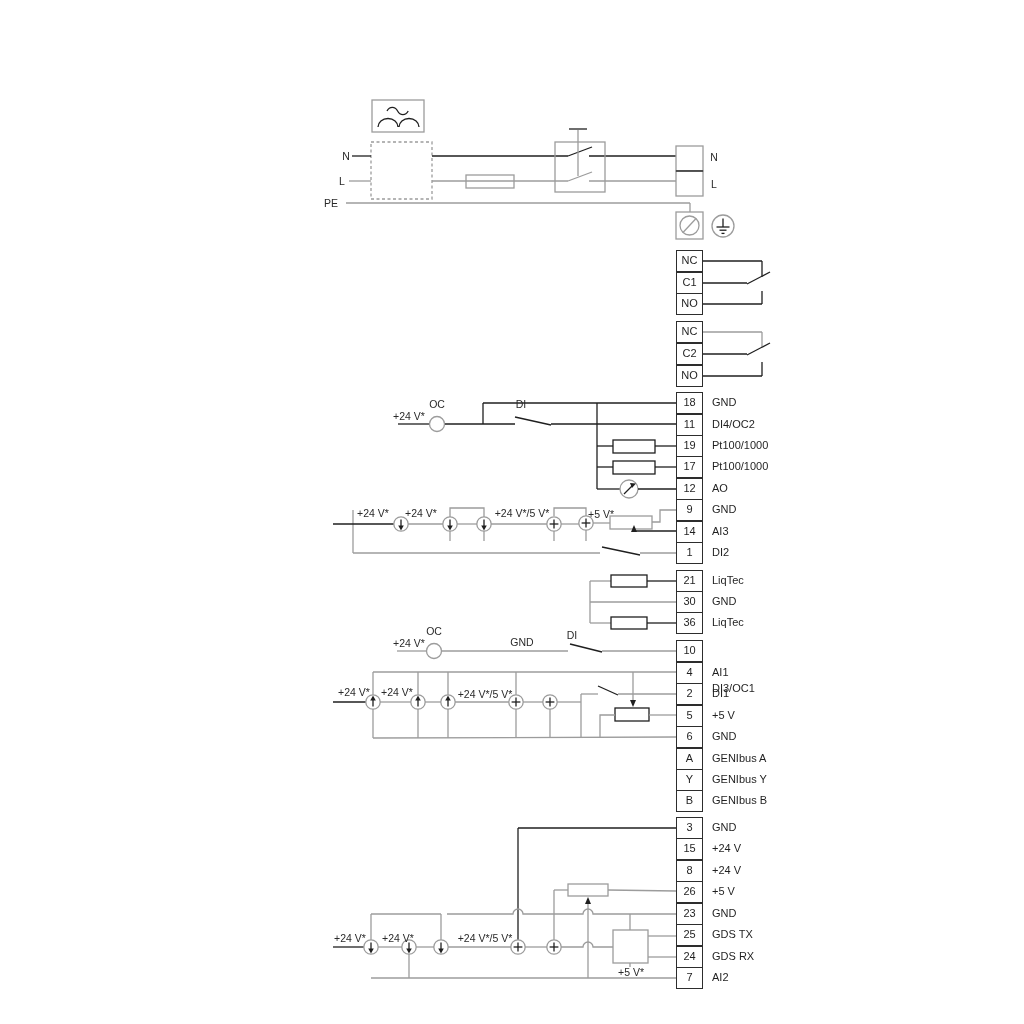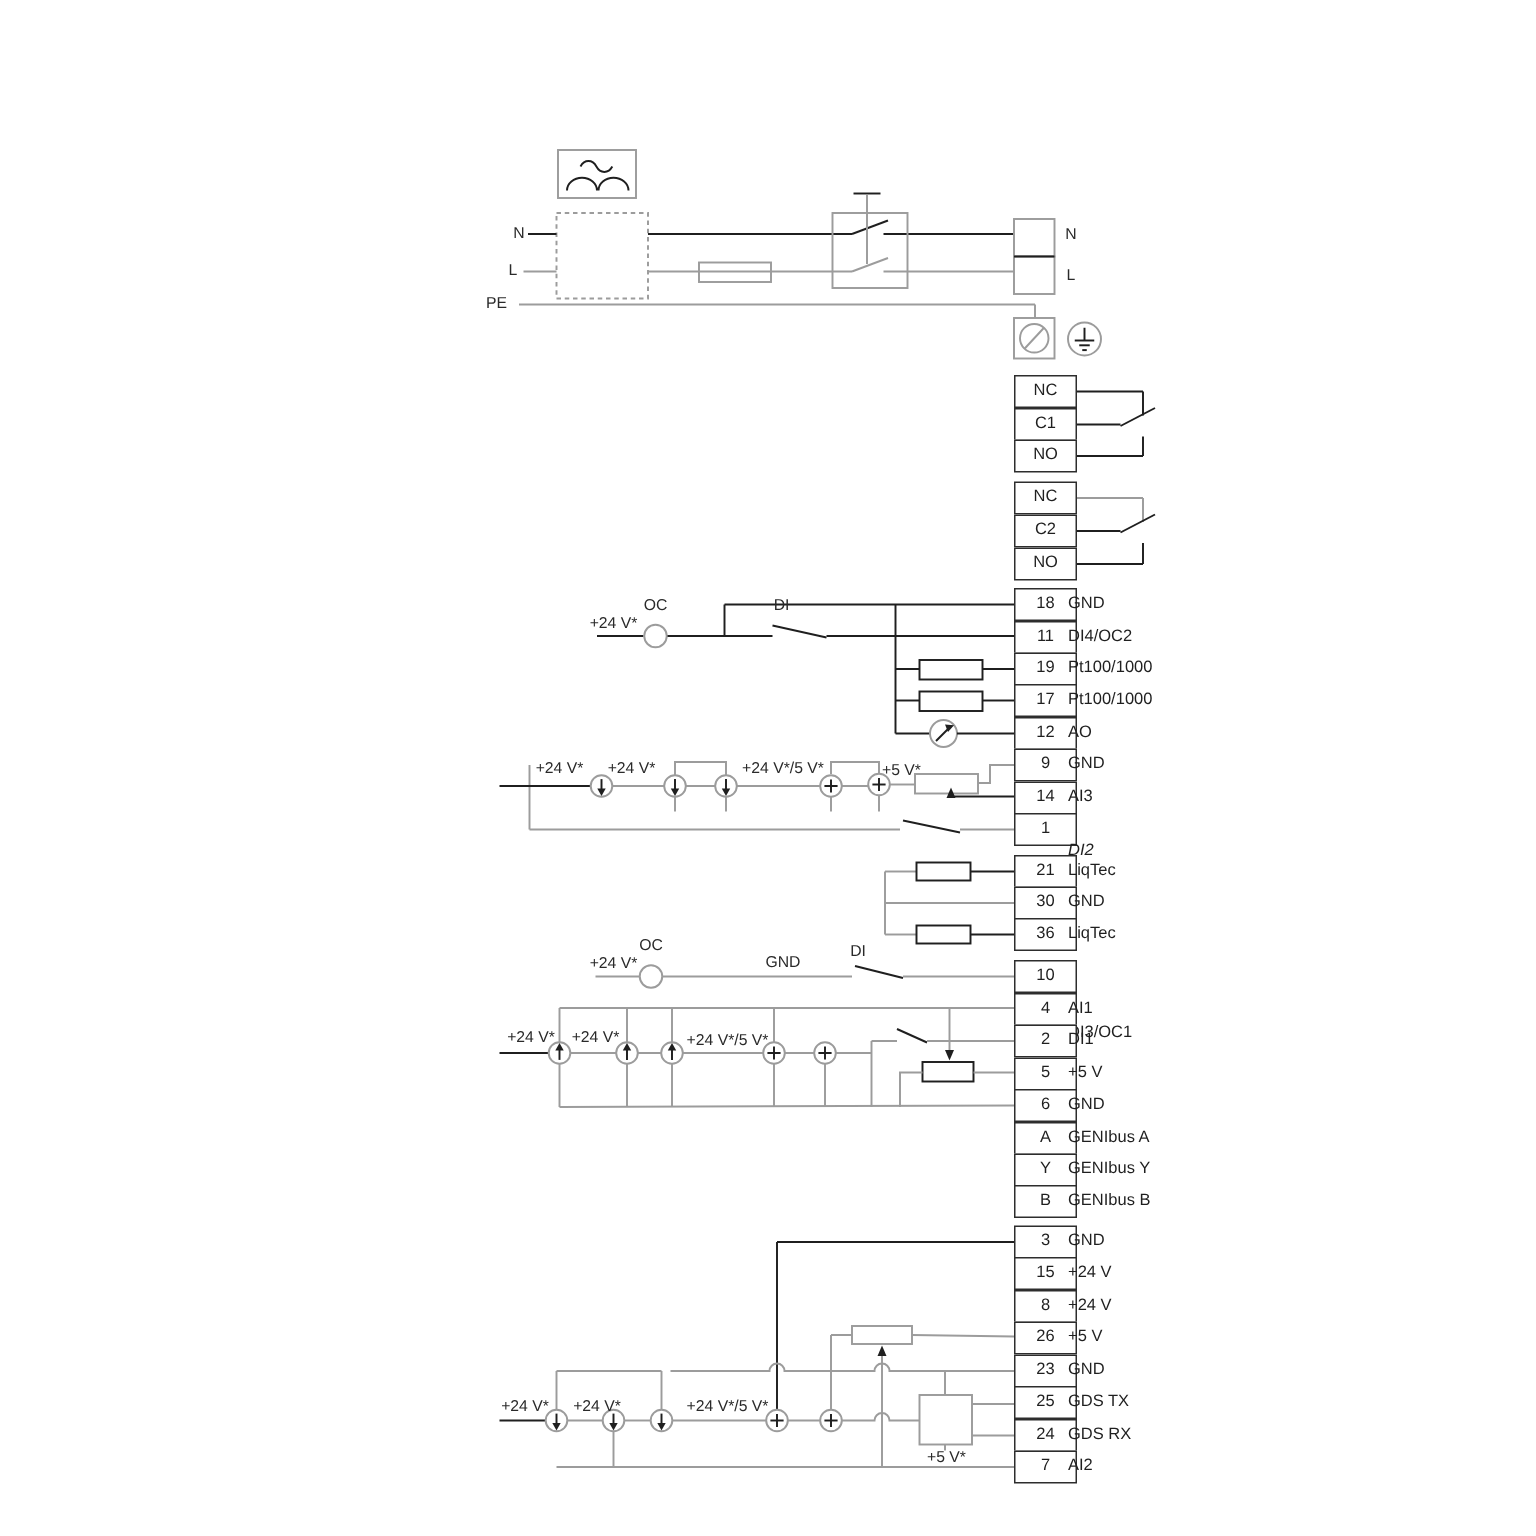--- a/index.html
+++ b/index.html
@@ -8,21 +8,21 @@
     font-family:"Liberation Sans","DejaVu Sans",sans-serif;color:#222;
   }
   svg.wires{position:absolute;left:0;top:0;}
   .w{stroke:#9c9c9c;fill:none;stroke-width:1.3;}
   .d{stroke:#1f1f1f;fill:none;stroke-width:1.3;}
   .fd{fill:#1f1f1f;stroke:none;}
   .boxw{stroke:#9c9c9c;fill:none;stroke-width:1.3;}
   .boxwf{stroke:#9c9c9c;fill:#fff;stroke-width:1.3;}
   .boxd{stroke:#1f1f1f;fill:#fff;stroke-width:1.3;}
   .cell{
-    position:absolute;width:42px;height:21.5px;box-sizing:border-box;
+    position:absolute;width:27px;height:21.5px;box-sizing:border-box;
     border:1.2px solid #2d2d2d;background:#fff;display:flex;align-items:center;justify-content:center;
     font-size:11px;line-height:11px;color:#1f1f1f;
   }
   .tlabel{
     position:absolute;left:712px;font-size:11px;line-height:13px;color:#1f1f1f;white-space:nowrap;
   }
   .ann{
     position:absolute;font-size:10.5px;line-height:11px;color:#2a2a2a;white-space:nowrap;
     transform:translate(-50%,-50%);background:transparent;
   }
@@ -275,21 +275,21 @@
       <div class="tlabel" style="top: 439px;">Pt100/1000</div>
       <div class="cell" style="left: 676px; top: 456px;">17</div>
       <div class="tlabel" style="top: 460px;">Pt100/1000</div>
       <div class="cell" style="left: 676px; top: 478px;">12</div>
       <div class="tlabel" style="top: 482px; text-align: center;">AO</div>
       <div class="cell" style="left: 676px; top: 499px;">9</div>
       <div class="tlabel" style="top: 503px;">GND</div>
       <div class="cell" style="left: 676px; top: 521px;">14</div>
       <div class="tlabel" style="top: 525px;">AI3</div>
       <div class="cell" style="left: 676px; top: 542px;">1</div>
-      <div class="tlabel" style="top: 561px; font-style: italic;">DI2</div>
+      <div class="tlabel" style="top: 546px;">DI2</div>
       <div class="cell" style="left: 676px; top: 570px;">21</div>
       <div class="tlabel" style="top: 574px;">LiqTec</div>
       <div class="cell" style="left: 676px; top: 591px;">30</div>
       <div class="tlabel" style="top: 595px;">GND</div>
       <div class="cell" style="left: 676px; top: 612px;">36</div>
       <div class="tlabel" style="top: 616px;">LiqTec</div>
       <div class="cell" style="left: 676px; top: 640px;">10</div>
       <div class="tlabel" style="top: 682px;">DI3/OC1</div>
       <div class="cell" style="left: 676px; top: 662px;">4</div>
       <div class="tlabel" style="top: 666px;">AI1</div>

